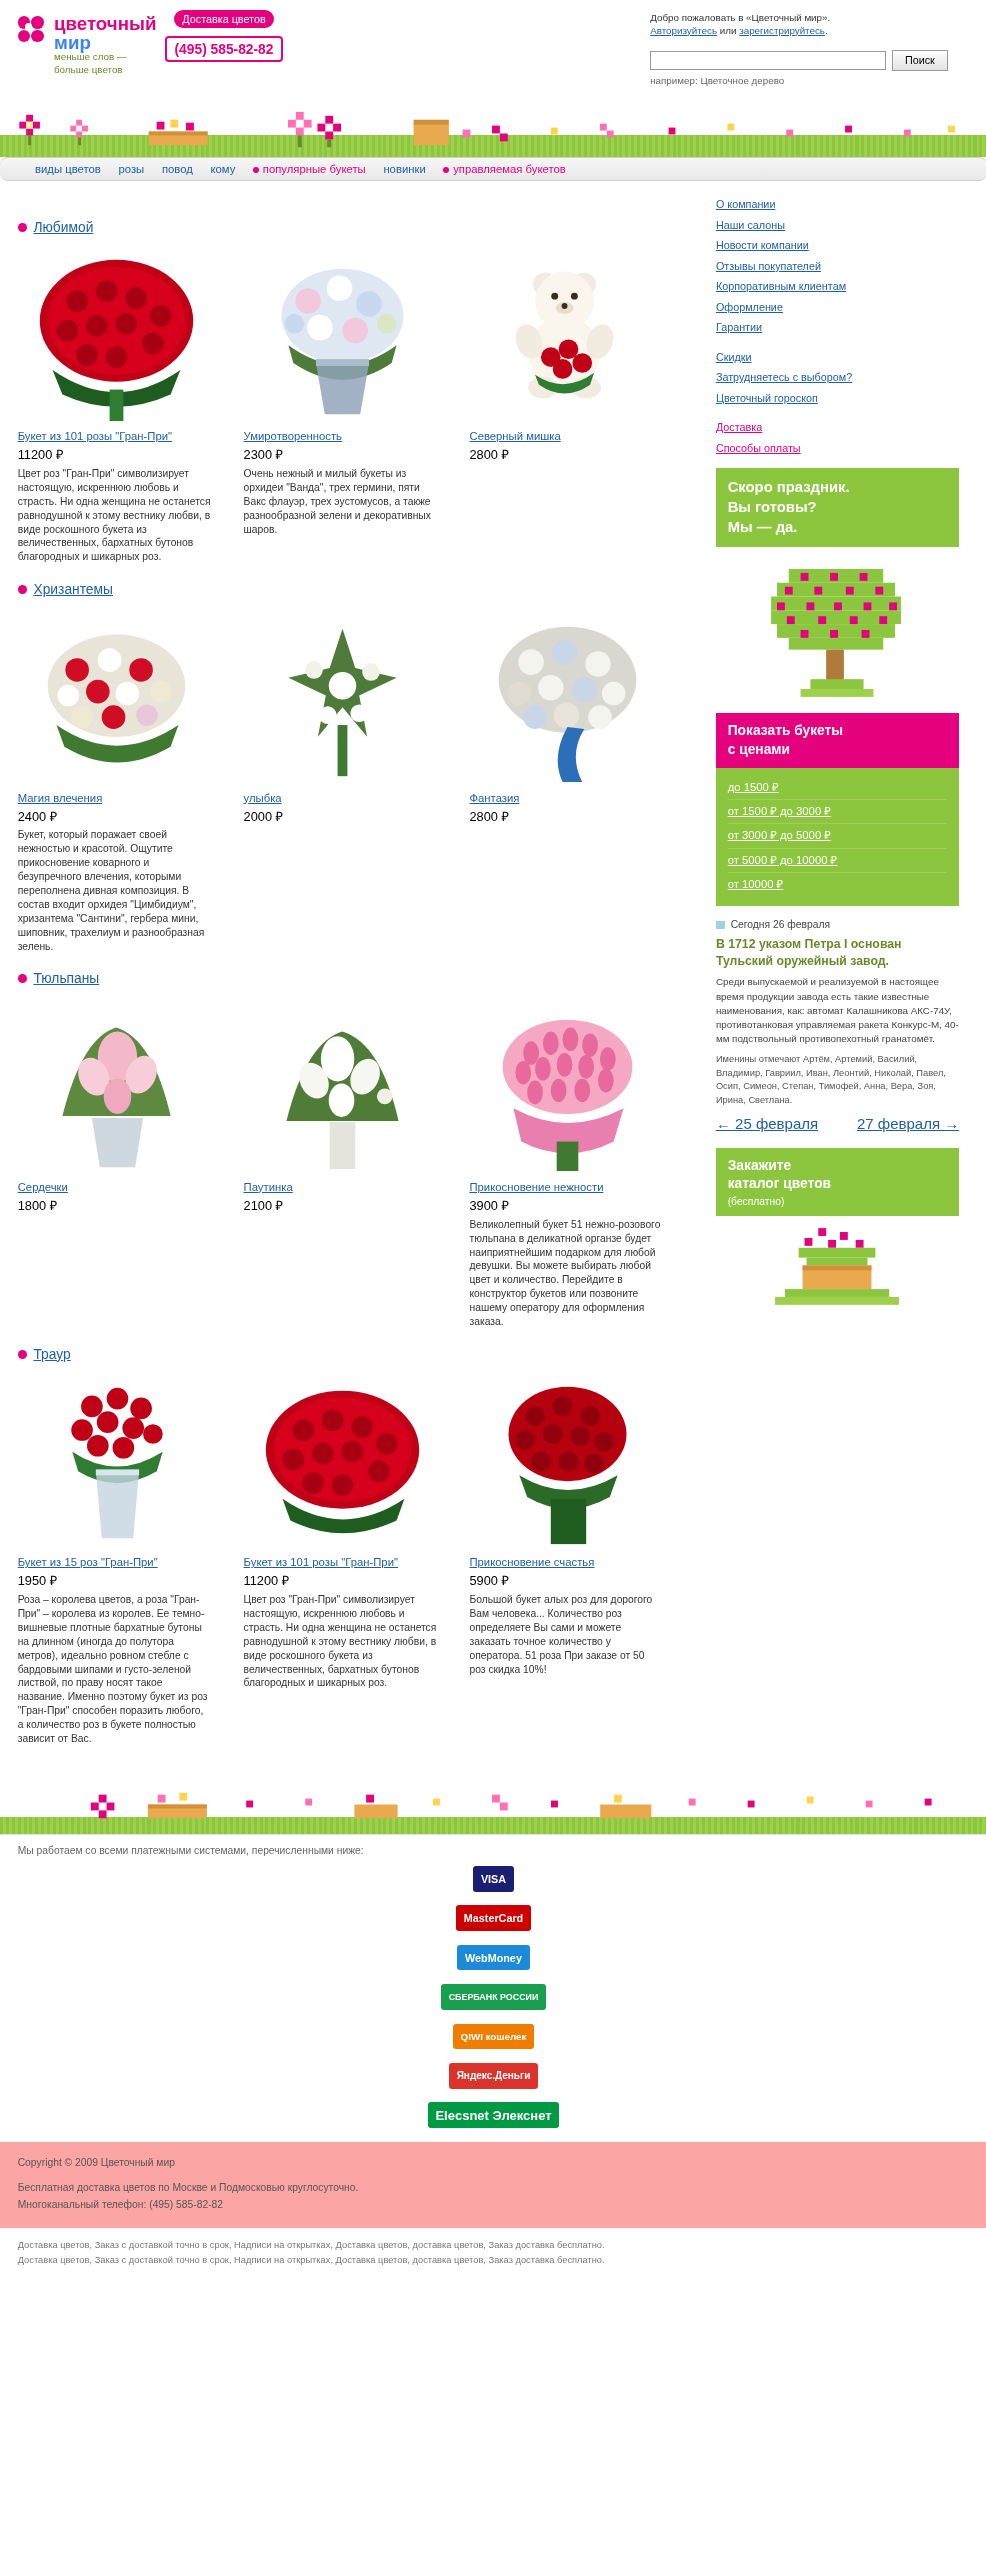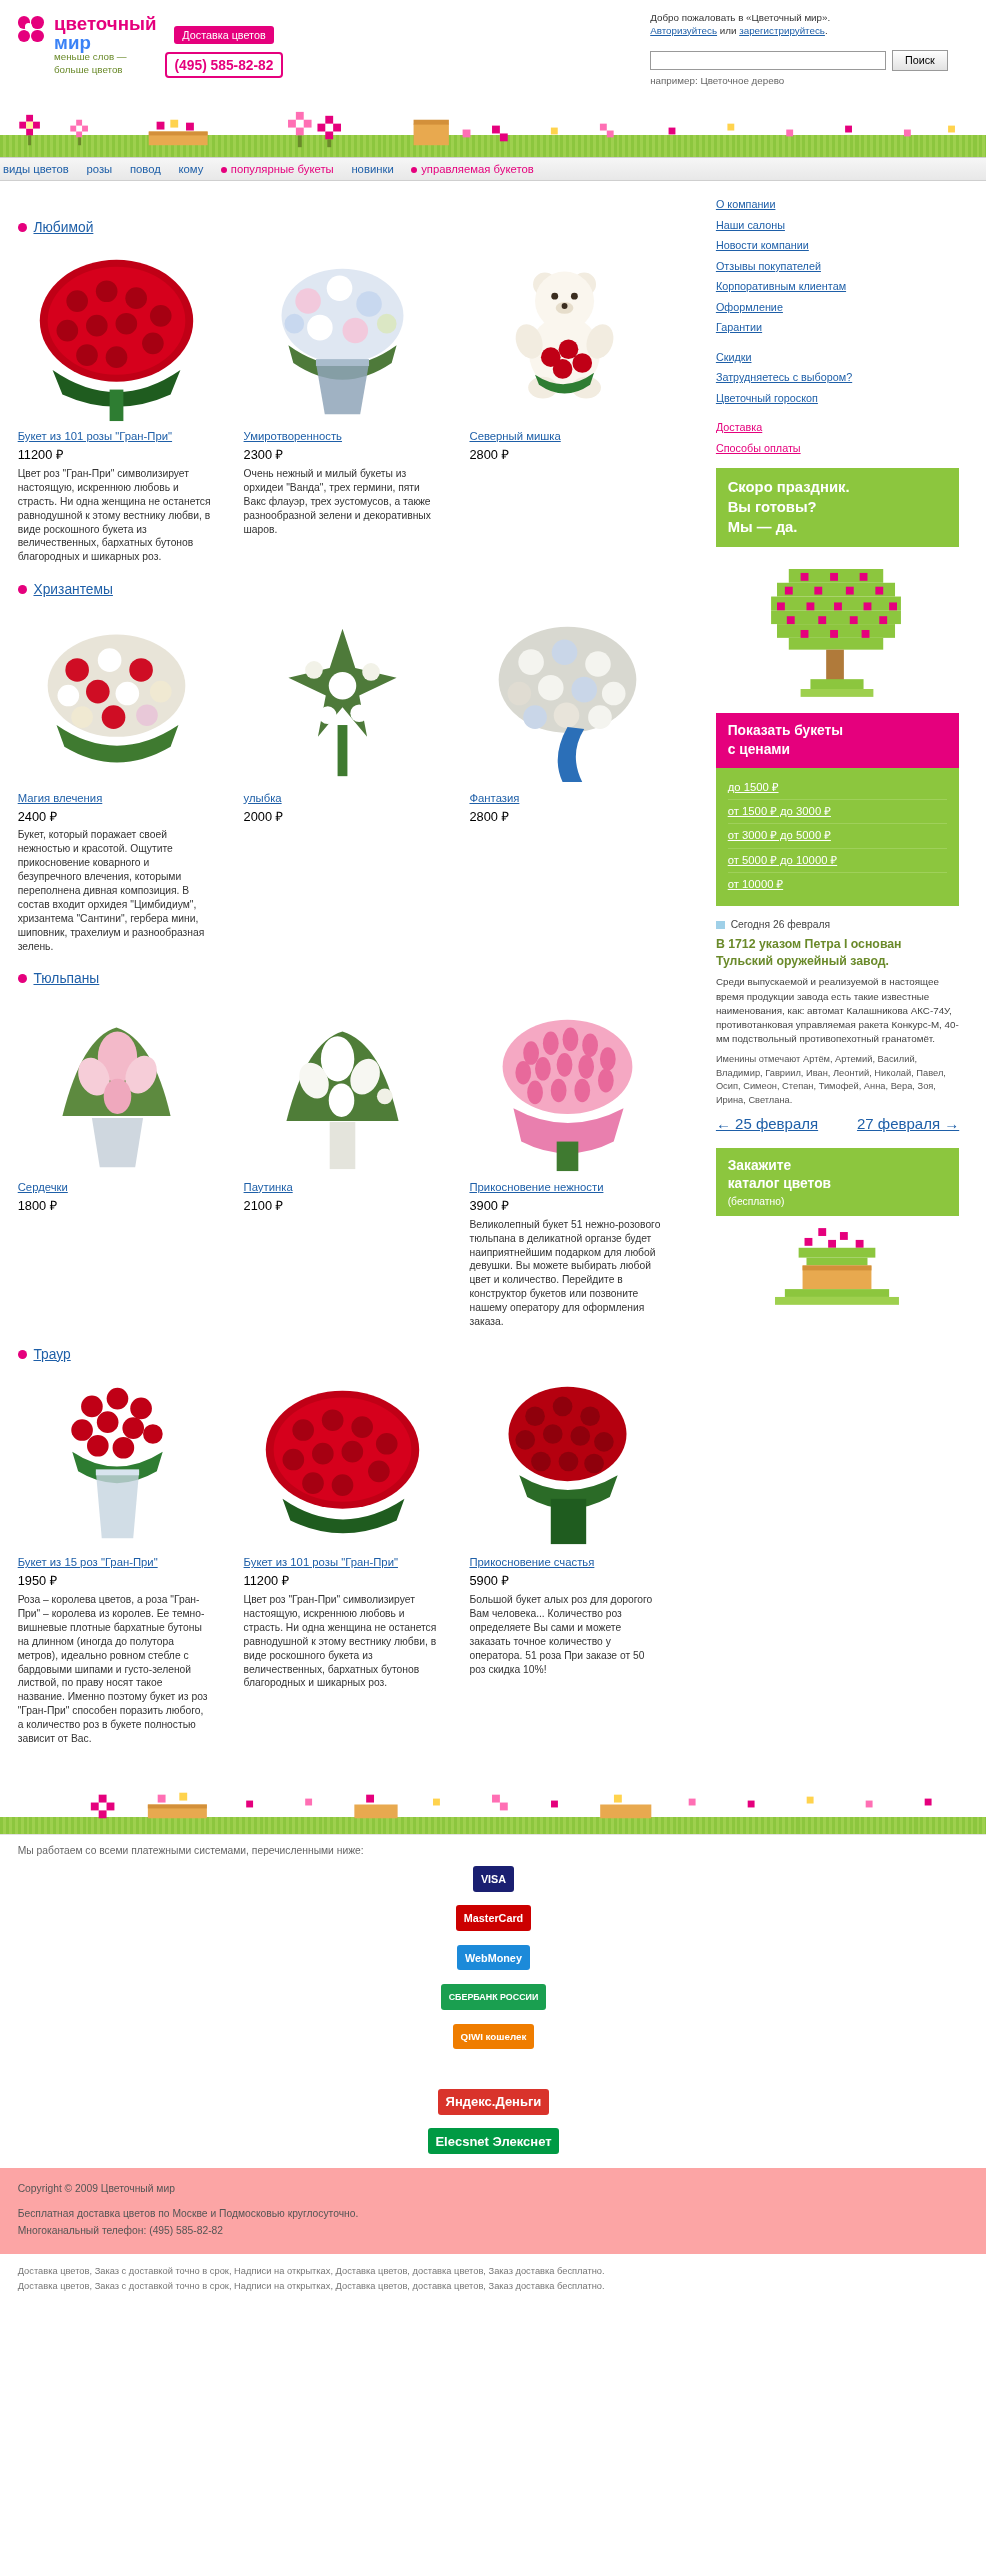--- a/index.html
+++ b/index.html
@@ -26,21 +26,21 @@
   .logo-mark span:nth-child(3){left:0;top:13.8px;}
   .logo-mark span:nth-child(4){left:13.8px;top:13.8px;}
   .logo-mark span:nth-child(5){left:6.9px;top:6.9px;background:#fff;width:7.9px;height:7.9px;}
   .logo-text { line-height:1.05; }
   .logo-text .l1 { font-size:18.7px; font-weight:bold; color:#e5007d; }
   .logo-text .l2 { font-size:18.7px; font-weight:bold; color:#3b82f6; }
   .logo-slogan { position:absolute; left:54px; top:51px; font-size:9.8px; color:#6a8a2a; line-height:1.3; }
 
   .delivery-box { position:absolute; left:165px; top:9.8px; width:118px; text-align:center; }
   .delivery-label {
-    background:#e5007d; color:#fff; font-size:10.8px; padding:3px 7.9px; border-radius:3px; display:inline-block;margin-top:16px;
+    background:#e5007d; color:#fff; font-size:10.8px; padding:3px 7.9px; border-radius:9px; display:inline-block;
   }
   .phone-box {
     margin-top:7.9px; border:2px solid #e5007d; border-radius:3.9px; color:#e5007d;
     font-size:13.8px; font-weight:bold; padding:3.9px 5.9px;
   }
 
   .hdr-right { position:absolute; right:11.8px; top:11.8px; width:325px; text-align:left; font-size:9.8px; color:#333; }
   .hdr-right .welcome { margin-bottom:2px; }
   .search-row { margin-top:13.8px; display:flex; align-items:center; }
   .search-input {
@@ -56,21 +56,21 @@
   
   .decor-band { height:51px; position:relative; overflow:hidden; background:#fff; }
   .decor-band .grass {
     position:absolute; left:0; right:0; bottom:0; height:21.6px;
     background:repeating-linear-gradient(90deg,#8cc63e 0 3px,#9ed04e 3px 5.9px);
   }
 
   
   .nav {
     height:23.6px; background:linear-gradient(#f6f6f6,#e8e8e8); border-top:1px solid #cfcfcf;
-    border-bottom:1px solid #cfcfcf; display:flex; align-items:center; padding-left:3px; gap:17.7px;
+    border-bottom:1px solid #cfcfcf; display:flex; align-items:center; padding-left:35px; gap:17.7px;border-radius:8px;
   }
   .nav a { font-size:11.3px; color:#1e5fa8; text-decoration:none; }
   .nav a.accent { color:#e5007d; }
   .nav .dot { display:inline-block; width:5.9px; height:5.9px; background:#e5007d; border-radius:50%; margin-right:3.9px; vertical-align:middle; }
 
   
   .content { display:flex; background:#fff; }
   .left { width:708px; padding:11.8px 0 0 17.7px;margin-top:28px; }
   .right { width:261px; padding:13.8px 9.8px 0 7.9px; }
 
@@ -712,21 +712,21 @@
   </div>
 
   <div class="pay-strip">
     <div class="lbl">Мы работаем со всеми платежными системами, перечисленными ниже:</div>
     <div class="pay-logos">
       <div class="paylogo" style="background:#1a1f71">VISA</div>
       <div class="paylogo" style="background:#cc0000">MasterCard</div>
       <div class="paylogo" style="background:#1c8ad9">WebMoney</div>
       <div class="paylogo" style="background:#1a9f50;font-size:8.9px;">СБЕРБАНК РОССИИ</div>
       <div class="paylogo" style="background:#ef7d00;font-size:9.8px;">QIWI кошелек</div>
-      <div class="paylogo" style="background:#d9332b;font-size:13px;margin-top:26px;">Яндекс.Деньги</div>
+      <div class="paylogo" style="background:#d9332b;font-size:10px;">Яндекс.Деньги</div>
       <div class="paylogo" style="background:#009a44;font-size:13px;">Elecsnet Элекснет</div>
     </div>
   </div>
 
   <div class="footer-legal">
     <div>Copyright © 2009 Цветочный мир</div>
     <div style="height:7.9px"></div>
     <div>Бесплатная доставка цветов по Москве и Подмосковью круглосуточно.</div>
     <div>Многоканальный телефон: (495) 585-82-82</div>
   </div>

